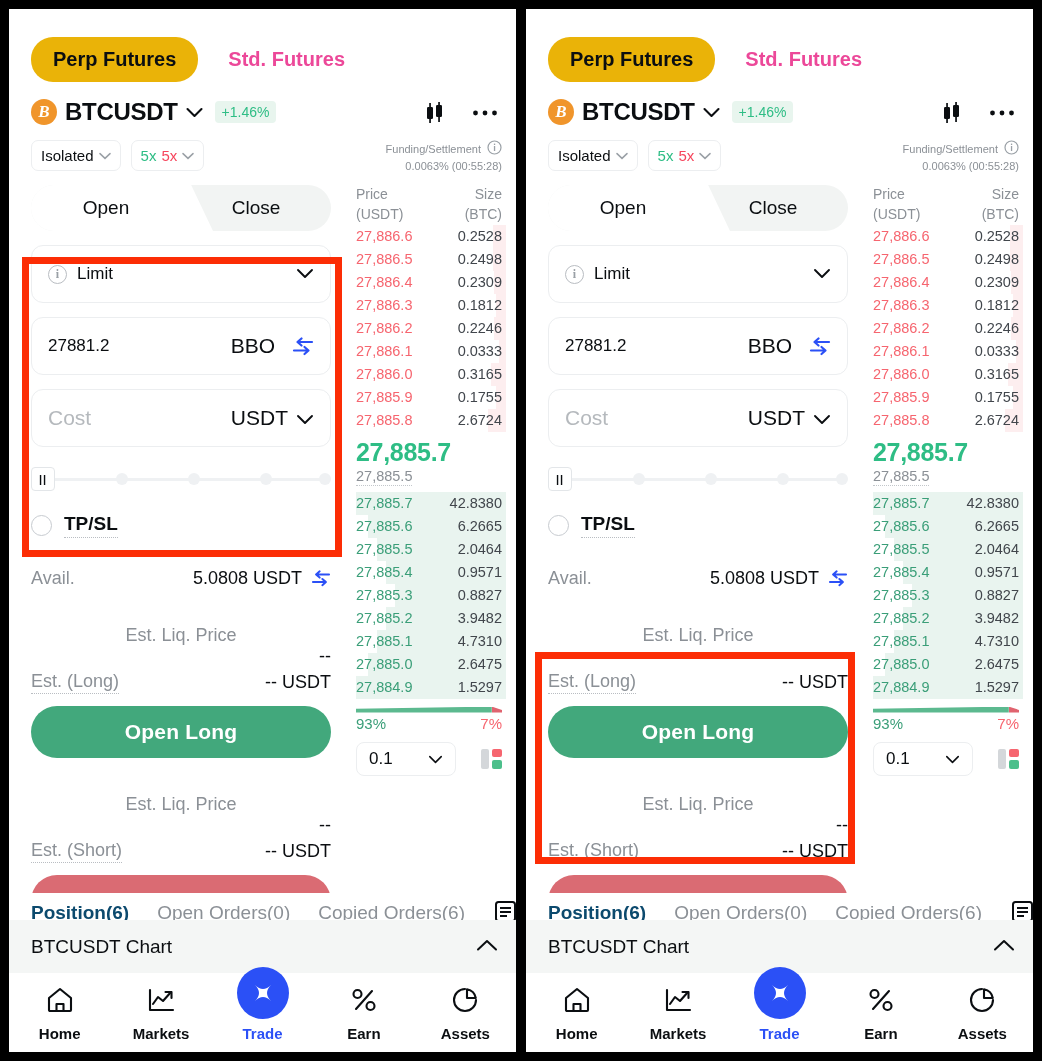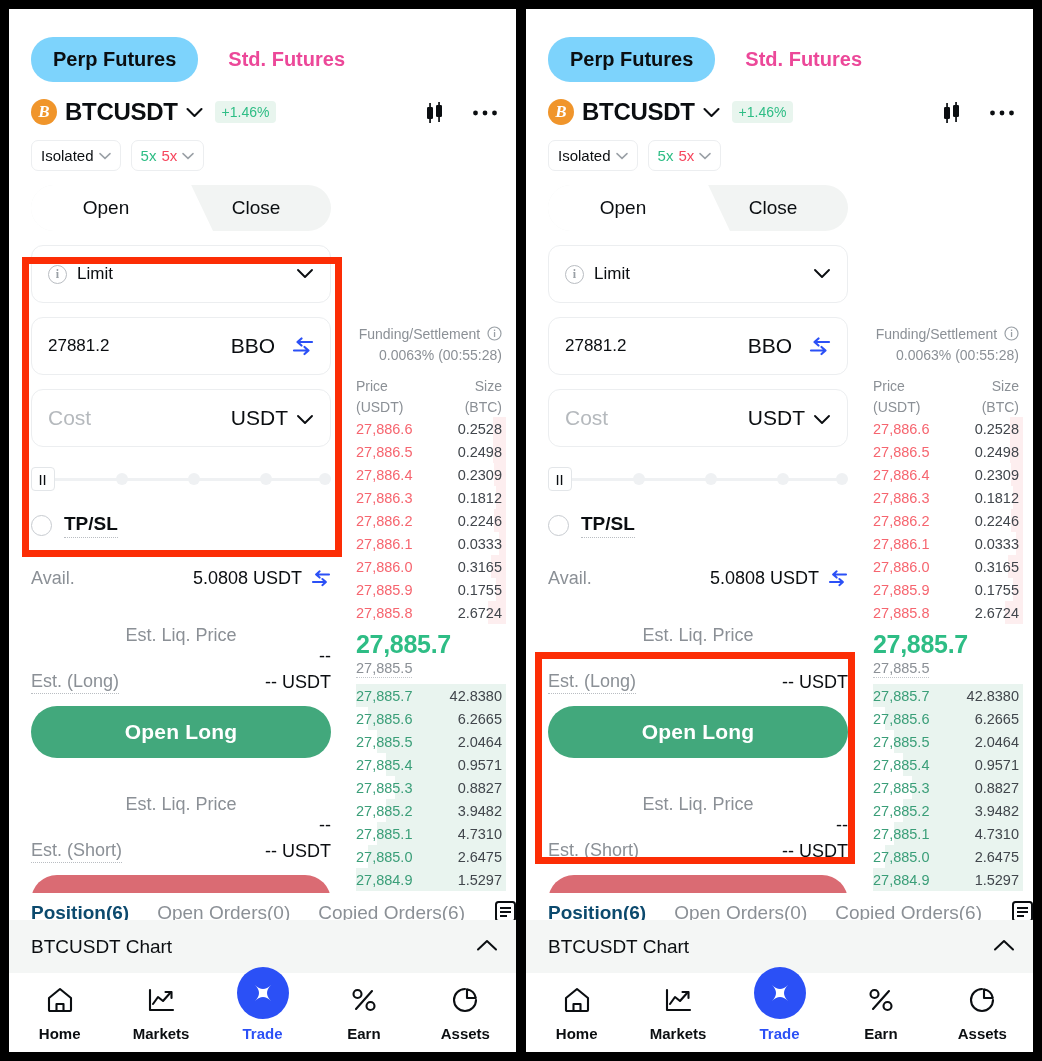--- a/index.html
+++ b/index.html
@@ -19,21 +19,21 @@
   .panel.right { left: 521px; border: 9px solid #000; border-left-width: 5px; }
 
   .inner { position: relative; width: 100%; height: 100%; background:#fff; }
 
   
   .prod-tabs { display:flex; align-items:center; gap: 8px; padding: 28px 0 0 22px; }
   .prod-tab {
     font-size: 20px; font-weight: bold; color: #0b0e11;
     padding: 11px 22px; border-radius: 22px; white-space: nowrap;
   }
-  .prod-tab.active { background: #7dd3fc; }
+  .prod-tab.active { background: #eab308; }
   .prod-tab.inactive { color: #ec4899; font-weight: bold; background: transparent; }
 
   
   .symbol-row { display:flex; align-items:center; padding: 16px 0 0 22px; position:relative; }
   .coin-icon {
     width: 26px; height: 26px; border-radius: 50%;
     background: #f0952b; color:#fff; font-size: 17px; font-weight:bold;
     display:flex; align-items:center; justify-content:center;
     font-family:"Liberation Serif", serif; font-style: italic;
   }
@@ -41,21 +41,21 @@
   .chev { margin-left: 8px; color:#0b0e11; font-size:15px; line-height:1;}
   .chev svg { display:block; }
   .chg-badge {
     margin-left: 12px; background:#e8f5ee; color:#2ebd85;
     font-size:14px; padding:3px 7px; border-radius:4px; font-weight:normal;
   }
   .hdr-icons { position:absolute; right: 18px; top: 18px; display:flex; align-items:center; gap: 24px; }
   .icon-btn { display:flex; align-items:center; justify-content:center; }
 
   
-  .body-split { display:flex; padding-left: 22px; margin-top: 14px; align-items: flex-end; }
+  .body-split { display:flex; padding-left: 22px; margin-top: 14px; }
   .col-form  { width: 315px; flex: none; }
   .col-book  { width: 160px; flex:none; padding-left: 10px; }
 
   
   .chips { display:flex; gap: 10px; }
   .chip {
     border: 1px solid #eceef0; border-radius: 7px; padding: 6px 9px;
     font-size: 15px; color:#0b0e11; display:flex; align-items:center; gap: 5px;
     background:#fff; white-space:nowrap;
   }
@@ -125,21 +125,21 @@
     color:#fff; font-size:21px; font-weight:bold; letter-spacing:0.2px;
   }
   .cta.long { background:#42a87c; }
   .cta.short{ background:#da6b73; }
 
   .tif { margin-top: 20px; }
   .tif .k { font-size:18px; color:#8b9096; }
   .tif .v { margin-left:auto; font-size:18px; color:#0b0e11; display:flex; align-items:center; gap:8px;}
 
   
-  .funding { text-align:right; font-size:14px; color:#8b9096; line-height:1.5; padding-right: 4px;}
+  .funding { text-align:right; font-size:11px; color:#8b9096; line-height:1.5; padding-right: 4px;}
   .funding .i-c { display:inline-flex; vertical-align:-2px; margin-left:3px;}
   .book-head { display:flex; margin-top: 10px; font-size:14px; color:#8b9096; line-height:1.45; padding-right:4px;}
   .book-head .c1 { text-align:left; }
   .book-head .c2 { margin-left:auto; text-align:right; }
 
   .ob-row { position:relative; display:flex; align-items:center; height:23px; font-size:14.5px; padding-right:4px;}
   .ob-row .bar { position:absolute; top:0; bottom:0; right:0; }
   .ob-row .p { position:relative; z-index:2; }
   .ob-row .s { position:relative; z-index:2; margin-left:auto; color:#41464c; }
   .ob-row.ask .p { color:#f6656f; }

